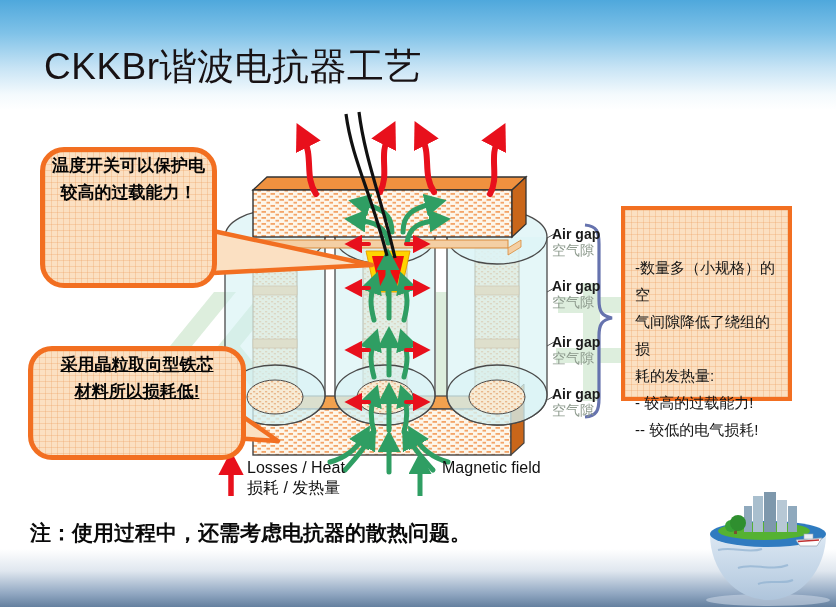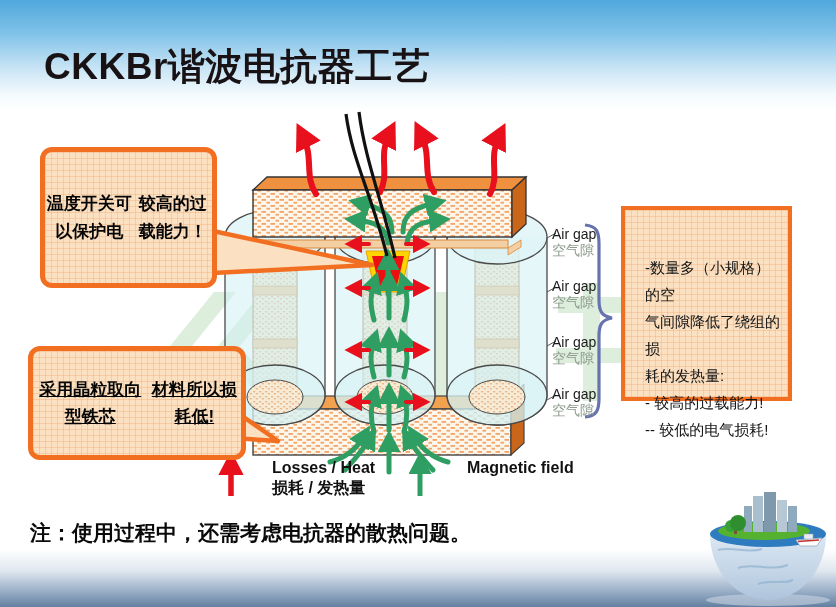--- a/index.html
+++ b/index.html
@@ -12,47 +12,47 @@
     position:absolute; left:0; top:0; width:836px; height:110px;
     background:linear-gradient(180deg,#4fa8dc 0%,#7fc2e8 30%,#c8e4f5 62%,#f4fafd 86%,#ffffff 100%);
   }
   
   .bottombar{
     position:absolute; left:0; bottom:0; width:836px; height:58px;
     background:linear-gradient(180deg,rgba(185,201,219,0) 0%,rgba(185,201,219,0.45) 38%,#93a9c3 76%,#64809f 100%);
   }
   .title{
     position:absolute; left:44px; top:42px; margin:0;
-    font-size:37px; font-weight:bold; color:#181214; letter-spacing:0.5px; z-index:3;
+    font-size:37px; font-weight:normal; color:#181214; letter-spacing:0.5px; z-index:3;
   }
   .layer{position:absolute; left:0; top:0; z-index:1;}
   .gridbox{
     background-color:#FBE0C2;
     background-image:
       linear-gradient(rgba(236,158,94,0.30) 1px,transparent 1px),
       linear-gradient(90deg,rgba(236,158,94,0.30) 1px,transparent 1px);
     background-size:6px 6px;
     box-sizing:border-box; position:absolute; z-index:2;
   }
   .callout{
-    border:5px solid #F26F21; border-radius:12px;
-    display:flex; flex-direction:row; align-items:center; justify-content:space-between;
+    border:5px solid #F26F21; border-radius:24px;
+    display:flex; flex-direction:column; align-items:center; justify-content:flex-start;
     font-size:17px; font-weight:bold; color:#050505; line-height:1.6; text-align:center;
   }
   .callout1{left:40px; top:147px; width:177px; height:141px;}
   .callout2{left:28px; top:346px; width:218px; height:114px;text-decoration:underline;}
   .rightbox{
     left:621px; top:206px; width:171px; height:195px;
-    border:4px solid #F26F21; padding:44px 6px 0 20px;
+    border:4px solid #F26F21; padding:44px 6px 0 10px;
     font-size:15px; color:#141414; line-height:27px;
   }
   .airgap{position:absolute; z-index:2; line-height:16px; font-size:14px;}
-  .airgap .en{display:block; color:#1a1a1a;}
+  .airgap .en{display:block; color:#1a1a1a;font-weight:bold;}
   .airgap .zh{display:block; color:#8d9a8d;}
-  .legend{position:absolute; z-index:2; font-size:16px; font-weight:bold; color:#111; line-height:20px;margin-left:25px;}
+  .legend{position:absolute; z-index:2; font-size:16px; font-weight:normal; color:#111; line-height:20px;}
   .note{
     position:absolute; left:30px; top:519px; z-index:2;
     font-size:21px; font-weight:bold; color:#0a0a0a;
   }
   .globe{position:absolute; left:698px; top:488px; z-index:3;}
 </style>
 </head>
 <body>
 
 <div class="slide">

